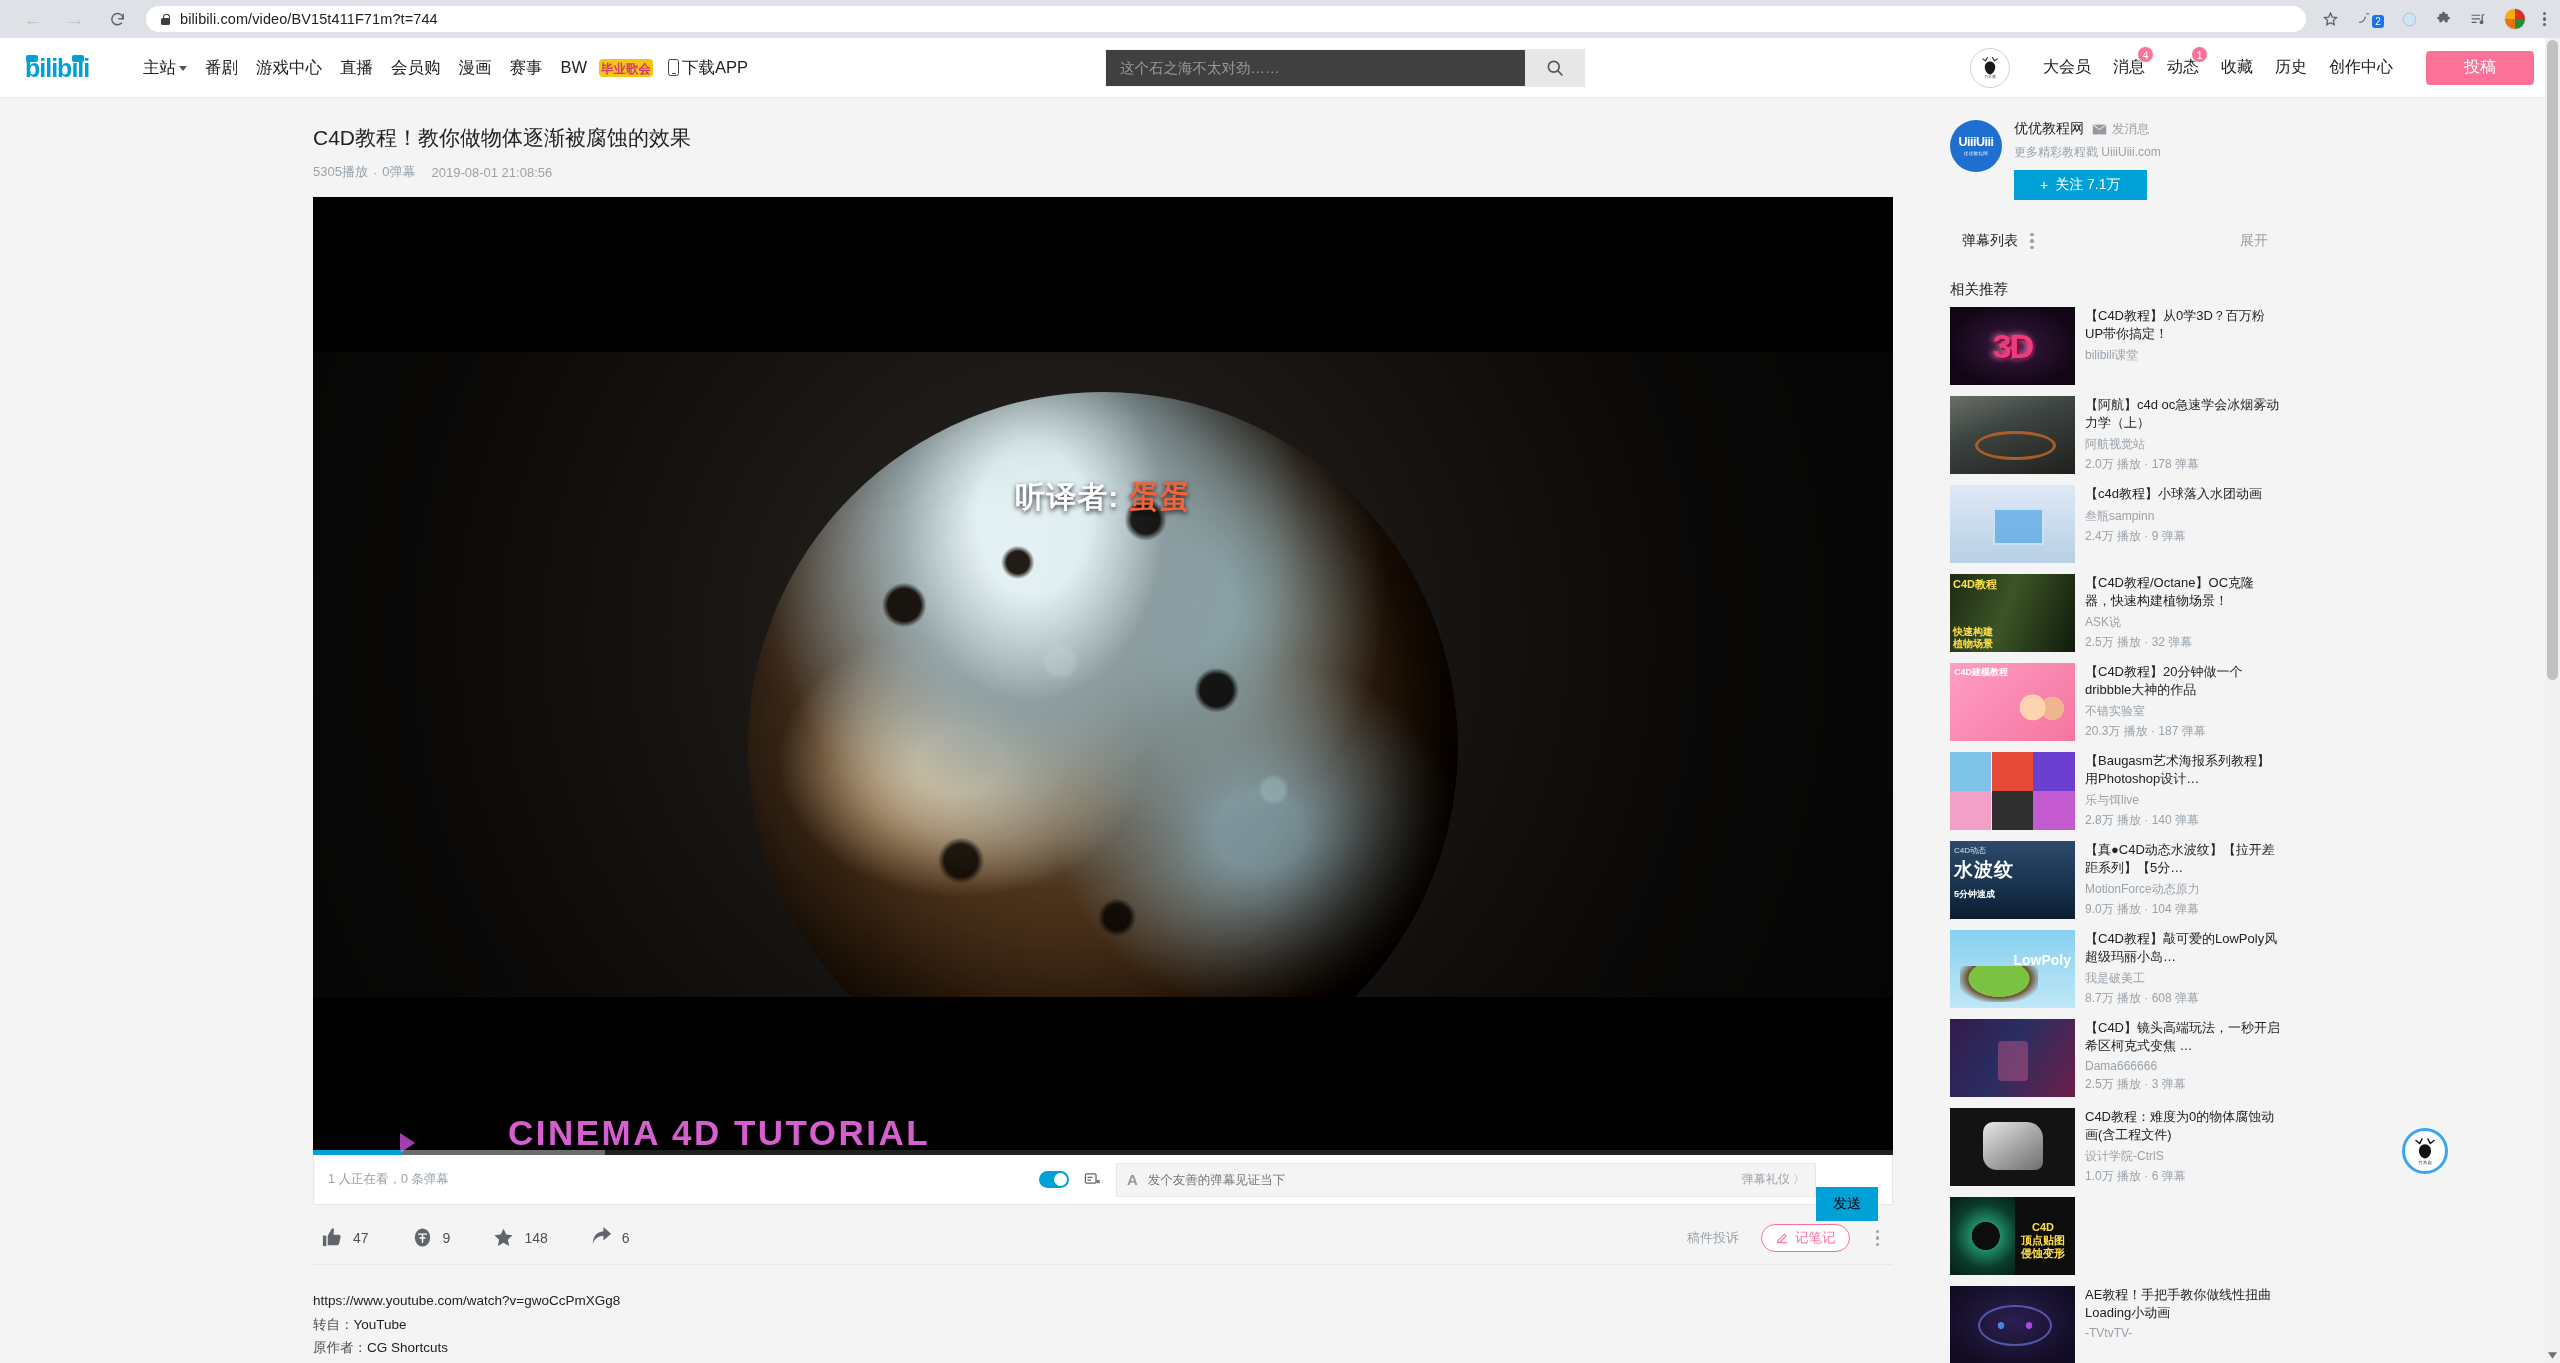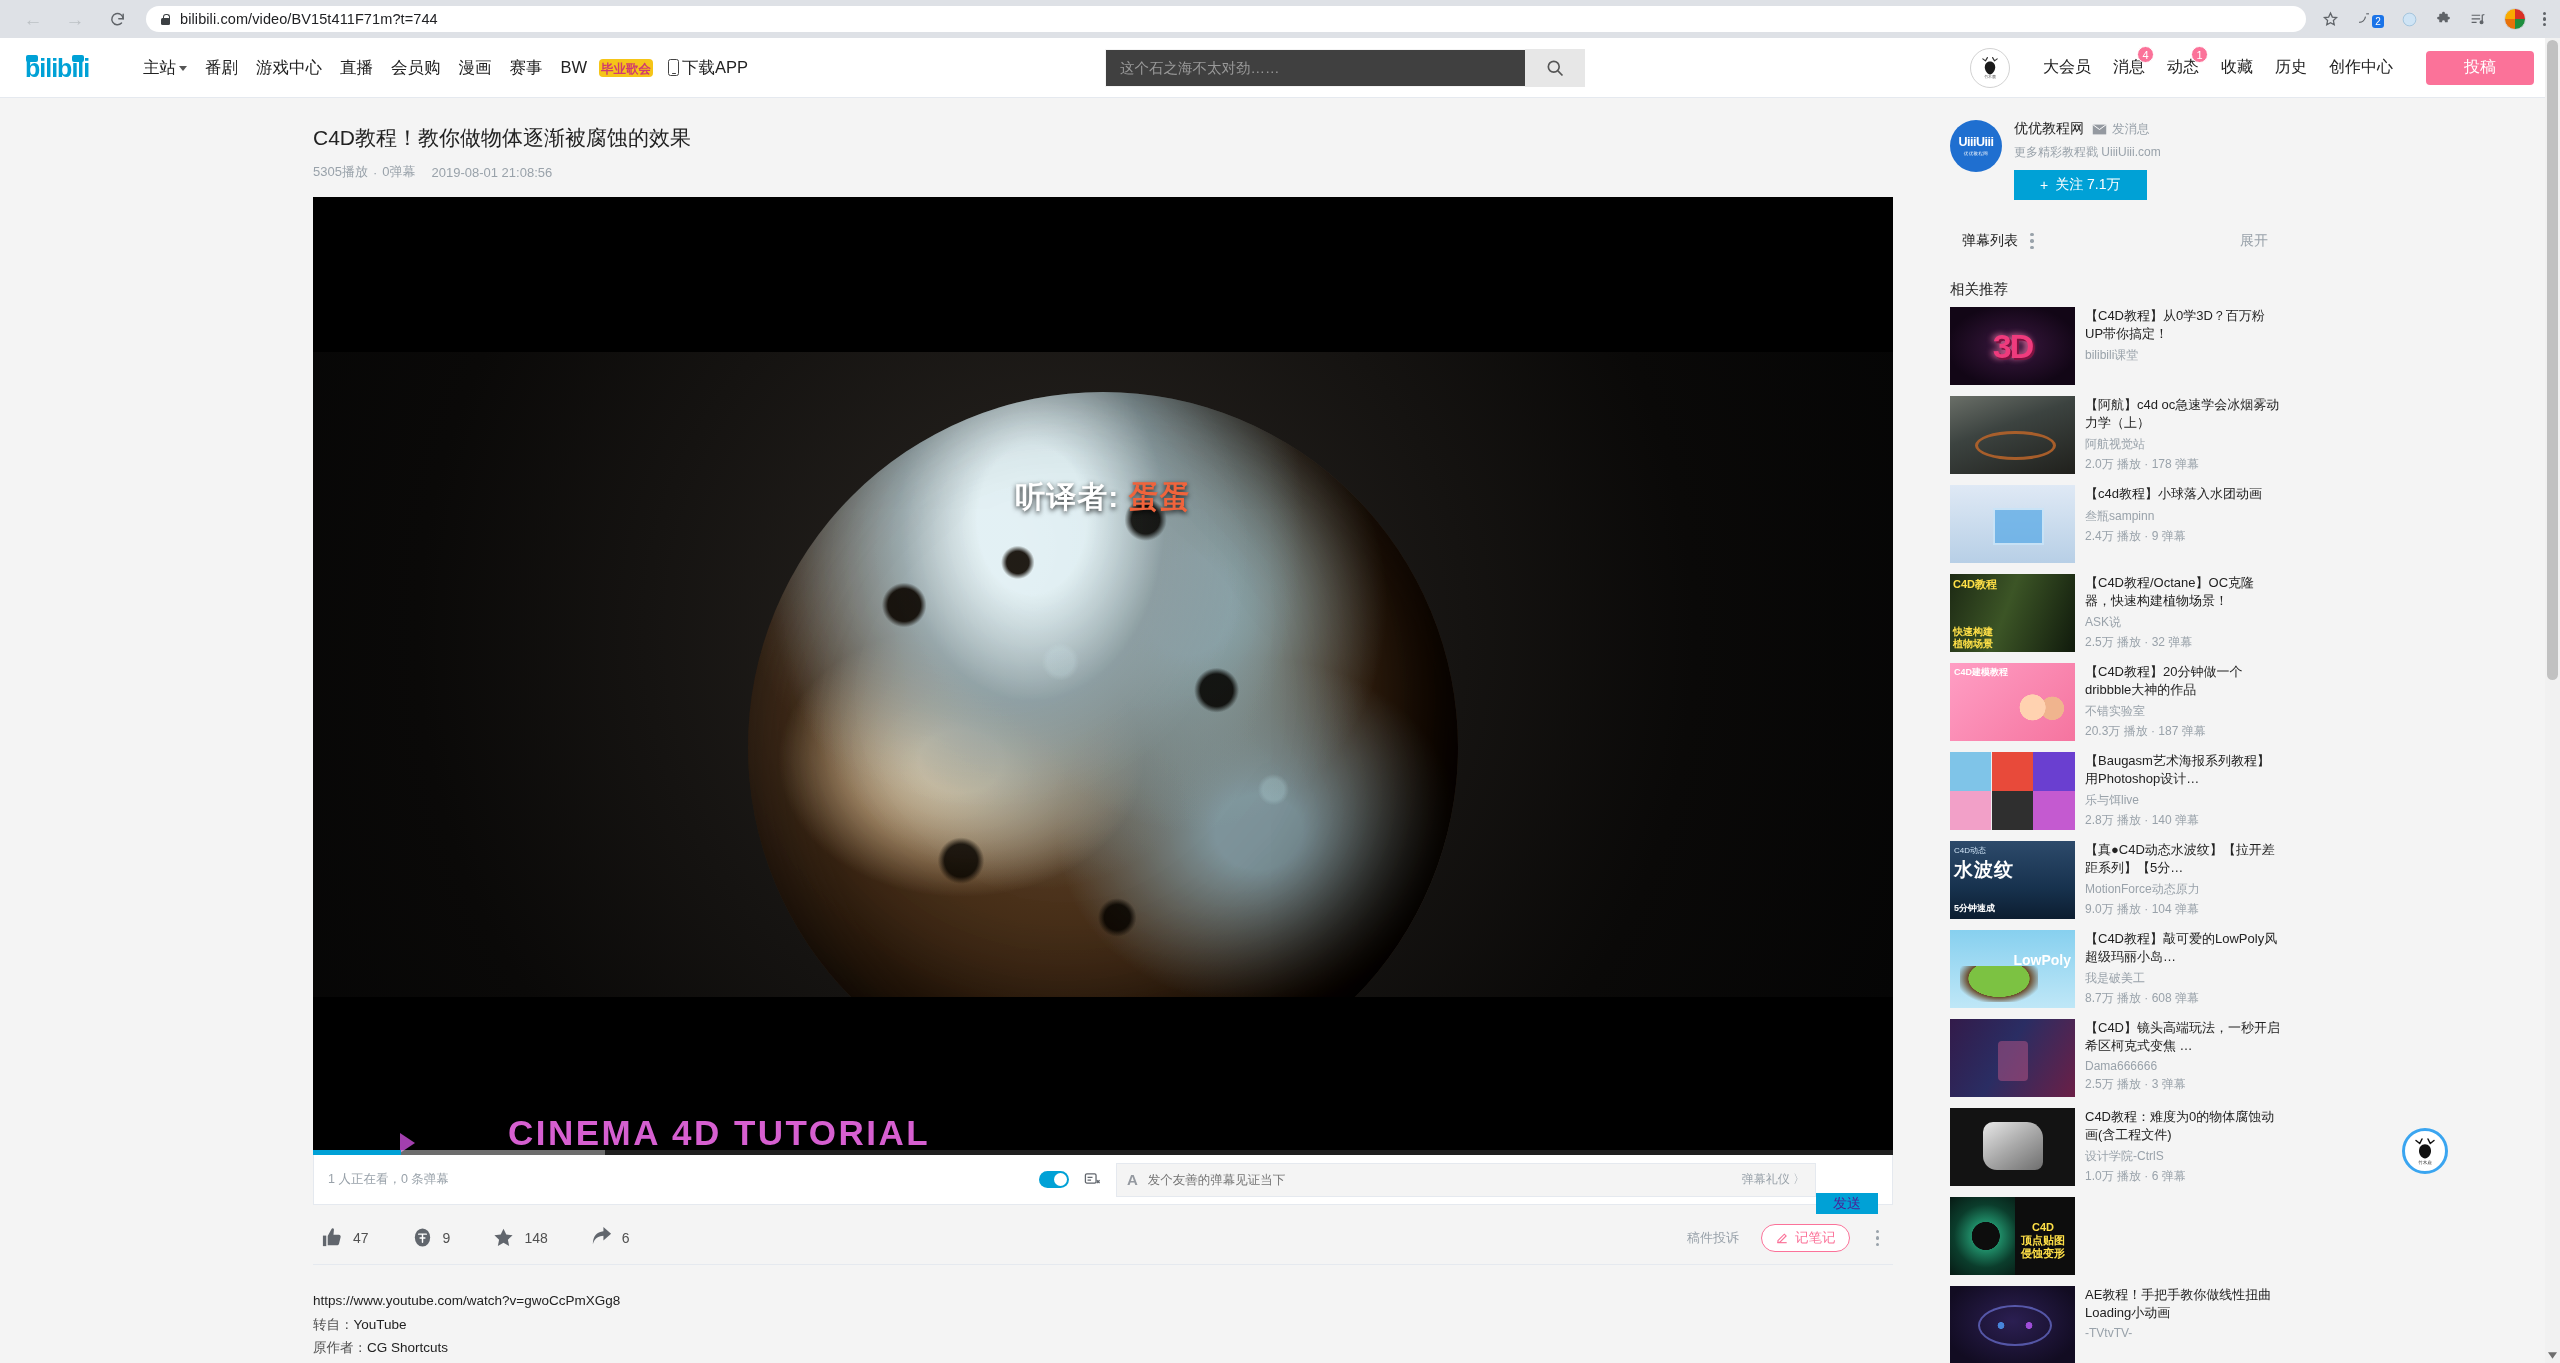--- a/index.html
+++ b/index.html
@@ -178,21 +178,21 @@
   .dm-switch i{ position:absolute;right:2px;top:2px;width:13px;height:13px;border-radius:50%;background:#fff;}
   .dm-style{ width:20px;height:18px;display:flex;align-items:center;justify-content:center;cursor:pointer;}
   .dm-input-wrap{
     width:700px; height:34px; background:#f4f4f4; border:1px solid #e5e9ef;
     display:flex; align-items:center; padding:0 10px; margin-left:14px;
   }
   .dm-a{ font-size:15px;color:#9499a0;margin-right:8px;font-weight:bold; line-height:1;}
   .dm-input{ flex:1;border:none;background:transparent;outline:none;font-size:12.5px;color:#999;
     font-family:inherit;}
   .dm-etiq{ font-size:12px;color:#99a2aa;white-space:nowrap;cursor:pointer;}
-  .dm-send{ width:62px;height:21px;background:#00a1d6;color:#4c1d95;border:none;font-size:14px;
+  .dm-send{ width:62px;height:34px;background:#00a1d6;color:#000000;border:none;font-size:14px;
     cursor:pointer;font-family:inherit;margin-top:48px;}
 
   
   .ops{
     height:54px; display:flex; align-items:center; padding:0 0 0 8px; gap:0;
     border-bottom:1px solid #e5e9ef; margin-top:6px;
   }
   .op{ display:flex;align-items:center;gap:9px;margin-right:42px;cursor:pointer;color:#505050;}
   .op .n{ font-size:14px; color:#505050; }
   .ops-right{ margin-left:auto; display:flex;align-items:center;gap:22px;padding-right:10px;}
@@ -261,21 +261,21 @@
   .th-drib{background:linear-gradient(135deg,#ff9ec4 0%,#f5749f 100%);}
   .th-drib .lbl{position:absolute;left:4px;top:4px;font-size:9px;font-weight:bold;color:#fff;line-height:1.2;}
   .th-drib:after{content:"";position:absolute;right:6px;bottom:6px;width:52px;height:46px;
     background:radial-gradient(circle at 30% 40%,#ffd2b0 0 28%,rgba(0,0,0,0) 29%),
                radial-gradient(circle at 68% 42%,#f0b48e 0 26%,rgba(0,0,0,0) 27%);}
   .th-poster{background:#f0f0f0;}
   .th-poster .q{position:absolute;width:33%;height:50%;}
   .th-wave{background:linear-gradient(180deg,#2d4a6b 0%,#17324e 60%,#0c1d30 100%);}
   .th-wave .t1{position:absolute;left:4px;top:4px;font-size:8px;color:#cfe3f5;}
   .th-wave .t2{position:absolute;left:4px;top:16px;font-size:19px;font-weight:bold;color:#fff;letter-spacing:1px;}
-  .th-wave .t3{position:absolute;left:4px;bottom:4px;font-size:9px;font-weight:bold;color:#fff;}
+  .th-wave .t3{position:absolute;left:4px;bottom:18px;font-size:9px;font-weight:bold;color:#fff;}
   .th-low{background:linear-gradient(180deg,#87d0ef 0%,#bfe7f7 100%);}
   .th-low .t{position:absolute;right:4px;top:22px;font-size:14px;font-weight:bold;color:#fff;}
   .th-low:after{content:"";position:absolute;left:8%;bottom:8%;width:62%;height:46%;
     background:radial-gradient(ellipse at 50% 35%,#7cc242 0 55%,#6b4b2a 56%,rgba(0,0,0,0) 78%);}
   .th-cam{background:linear-gradient(120deg,#331b4a 0%,#2a2d63 45%,#6b1f46 100%);}
   .th-cam:after{content:"";position:absolute;left:38%;top:28%;width:24%;height:52%;
     background:rgba(200,90,140,.45);border-radius:4px;}
   .th-rock{background:#131313;}
   .th-rock:after{content:"";position:absolute;left:26%;top:18%;width:48%;height:62%;
     background:linear-gradient(145deg,#e8e8e8 0%,#a9a9a9 50%,#6e6e6e 100%);

